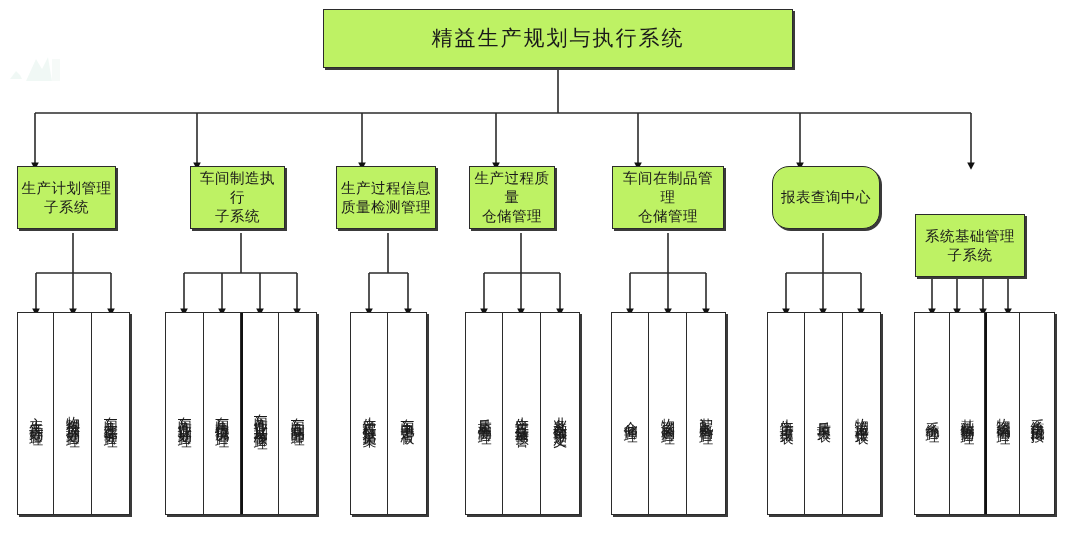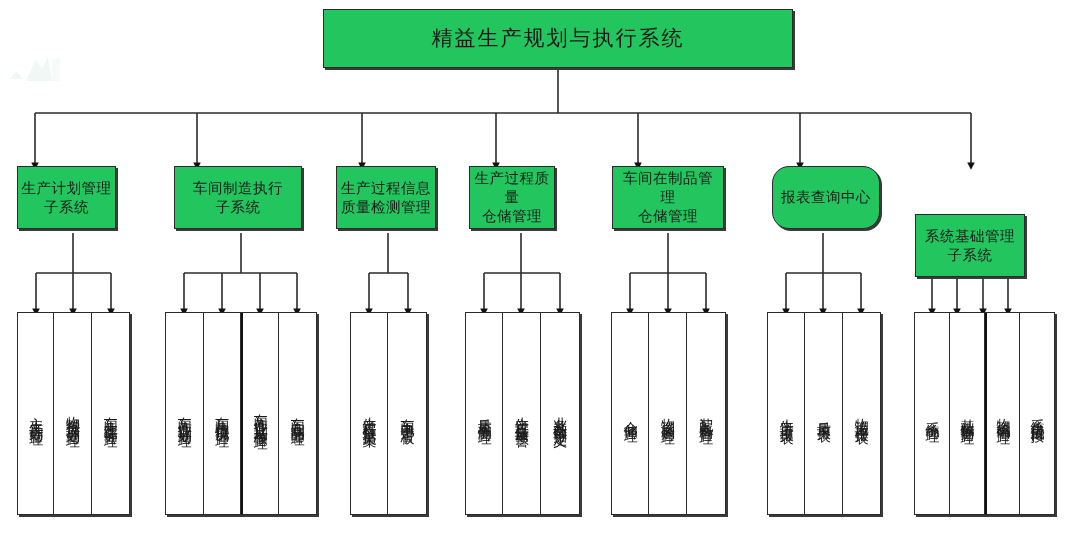--- a/index.html
+++ b/index.html
@@ -7,21 +7,21 @@
     width:1071px;height:540px;position:relative;overflow:hidden;
     font-family:"Liberation Serif","DejaVu Serif",serif;
     color:#1a1a1a;
   }
   #stage{position:absolute;left:0;top:0;width:1071px;height:540px;}
   svg#wires{position:absolute;left:0;top:0;width:1071px;height:540px;pointer-events:none;}
 
   .box{
     position:absolute;box-sizing:border-box;
     border:1px solid #2b2b2b;
-    background:#22c55e;
+    background:#bef264;
     display:flex;align-items:center;justify-content:center;
     text-align:center;
     line-height:1.30;
     z-index:3;
   }
   .box.shadowed{ box-shadow:2px 2px 0 0 #3a3a3a; }
 
   #root-box{
     left:323px;top:9px;width:470px;height:59px;
     font-size:21px;letter-spacing:2px;
@@ -139,21 +139,21 @@
     <span>精益生产规划与执行系统</span>
   </div>
 
   <div class="box shadowed lvl2" style="left:17px;top:166px;width:99px;align-items:center;">
     <span>
       <span>生产计划管理</span><br>
       <span>子系统</span>
     </span>
   </div>
 
-  <div class="box shadowed lvl2" style="left:174px;top:166px;width:128px;">
+  <div class="box shadowed lvl2" style="left:190px;top:166px;width:95px;">
     <span>
       <span>车间制造执行</span><br>
       <span>子系统</span>
     </span>
   </div>
 
   <div class="box shadowed lvl2" style="left:336px;top:166px;width:100px;">
     <span>
       <span>生产过程信息</span><br>
       <span>质量检测管理</span>

